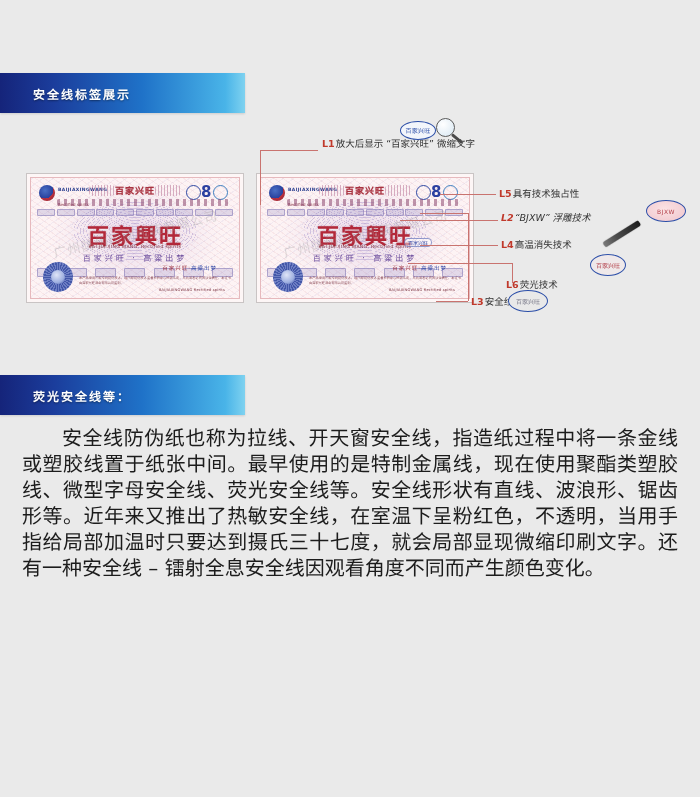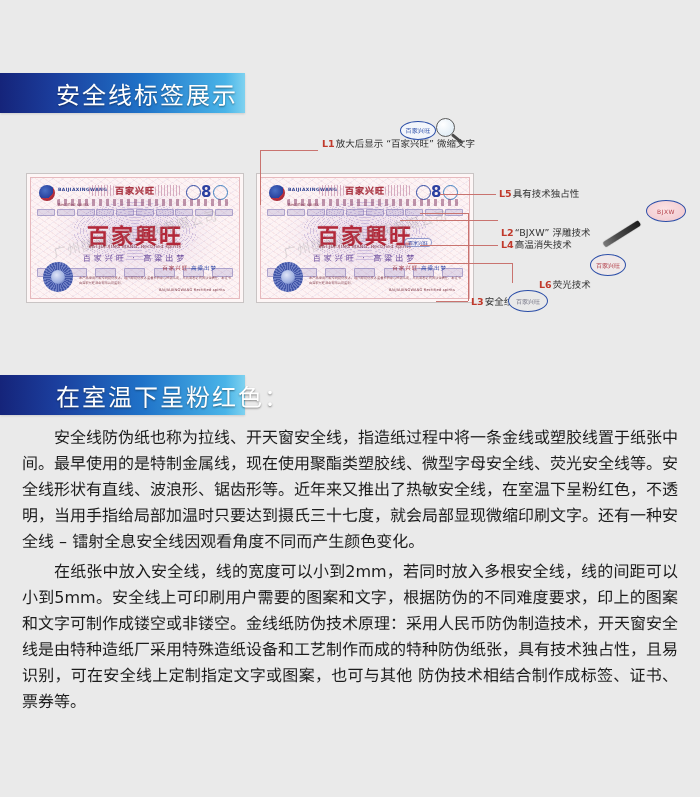--- a/index.html
+++ b/index.html
@@ -20,24 +20,24 @@
     position: absolute;
     left: 0;
     height: 40px;
     background: linear-gradient(to right, #15247a 0%, #1b3d9c 22%, #1f72c8 58%, #49b4e8 92%, #7fd2f0 100%);
     display: flex;
     align-items: center;
     box-shadow: 0 1px 2px rgba(0,0,0,0.12);
   }
   .banner-title {
     color: #ffffff;
-    font-size: 24px;
-    font-weight: normal;
+    font-size: 12px;
+    font-weight: bold;
     letter-spacing: 2px;
-    padding-left: 56px;
+    padding-left: 33px;
     text-shadow: 0 1px 2px rgba(0,0,0,0.45);
     white-space: nowrap;
   }
   #banner-1 { top: 73px; width: 245px; }
   #banner-2 { top: 375px; width: 245px; }
 
   
   .showcase {
     position: absolute;
     left: 0;
@@ -381,21 +381,21 @@
   .article {
     position: absolute;
     left: 0;
     top: 425px;
     width: 700px;
     padding: 0 22px;
     box-sizing: border-box;
   }
   .article p {
     margin: 0 0 4px 0;
-    font-size: 16px;
+    font-size: 20px;
     line-height: 26px;
     color: #1c1c1c;
     text-align: justify;
     text-indent: 2em;
     font-family: "DejaVu Sans", "Liberation Sans", sans-serif;
   }
 </style>
 </head>
 <body>
 
@@ -521,29 +521,29 @@
   <div class="leader h" style="left:436px; top:181px; width:32px;"></div>
 
   <div class="callout" style="left:322px; top:19px;">
     <span class="code">L1</span><span>放大后显示 “百家兴旺” 微缩文字</span>
   </div>
 
   <div class="callout" style="left:499px; top:69px;">
     <span class="code">L5</span><span>具有技术独占性</span>
   </div>
 
-  <div class="callout" style="left:501px; top:108px;">
+  <div class="callout" style="left:501px; top:93px;font-style:italic;">
     <span class="code">L2</span><span>“BJXW” 浮雕技术</span>
   </div>
 
   <div class="callout" style="left:501px; top:120px;text-align:center;">
     <span class="code">L4</span><span>高温消失技术</span>
   </div>
 
-  <div class="callout" style="left:506px; top:160px;margin-left:33px;">
+  <div class="callout" style="left:506px; top:160px;">
     <span class="code">L6</span><span>荧光技术</span>
   </div>
 
   <div class="callout" style="left:471px; top:177px;">
     <span class="code">L3</span><span>安全线</span>
   </div>
 
   <div class="mag-group" style="left:400px; top:-2px;">
     <span class="mag-chip">百家兴旺</span>
     <span class="mag-lens"></span>
@@ -554,19 +554,18 @@
 
   <div class="l6-group" style="left:590px; top:120px;">
     <span class="l6-circle">百家兴旺</span>
     <span class="l6-lamp"></span>
   </div>
 
   <div class="l3-chip" style="left:508px; top:170px;">百家兴旺</div>
 </div>
 
 <div class="banner" id="banner-2">
-  <span class="banner-title">在室温下呈粉红色：</span>
+  <span class="banner-title">荧光安全线等：</span>
 </div>
 
 <div class="article">
   <p>安全线防伪纸也称为拉线、开天窗安全线，指造纸过程中将一条金线或塑胶线置于纸张中间。最早使用的是特制金属线，现在使用聚酯类塑胶线、微型字母安全线、荧光安全线等。安全线形状有直线、波浪形、锯齿形等。近年来又推出了热敏安全线，在室温下呈粉红色，不透明，当用手指给局部加温时只要达到摄氏三十七度，就会局部显现微缩印刷文字。还有一种安全线 – 镭射全息安全线因观看角度不同而产生颜色变化。</p>
-  <p>在纸张中放入安全线，线的宽度可以小到2mm，若同时放入多根安全线，线的间距可以小到5mm。安全线上可印刷用户需要的图案和文字，根据防伪的不同难度要求，印上的图案和文字可制作成镂空或非镂空。金线纸防伪技术原理：采用人民币防伪制造技术，开天窗安全线是由特种造纸厂采用特殊造纸设备和工艺制作而成的特种防伪纸张，具有技术独占性，且易识别，可在安全线上定制指定文字或图案，也可与其他 防伪技术相结合制作成标签、证书、票券等。</p>
 </div>
 
 </body></html>

